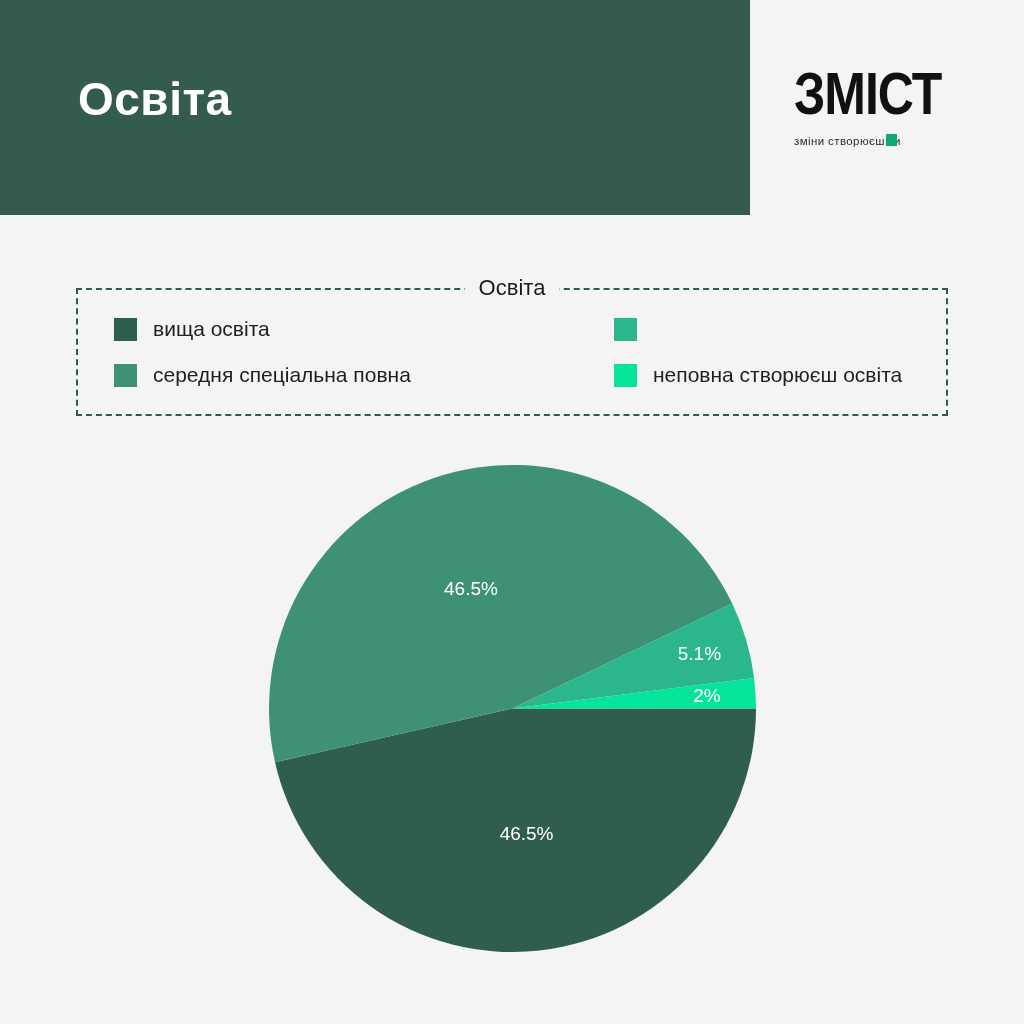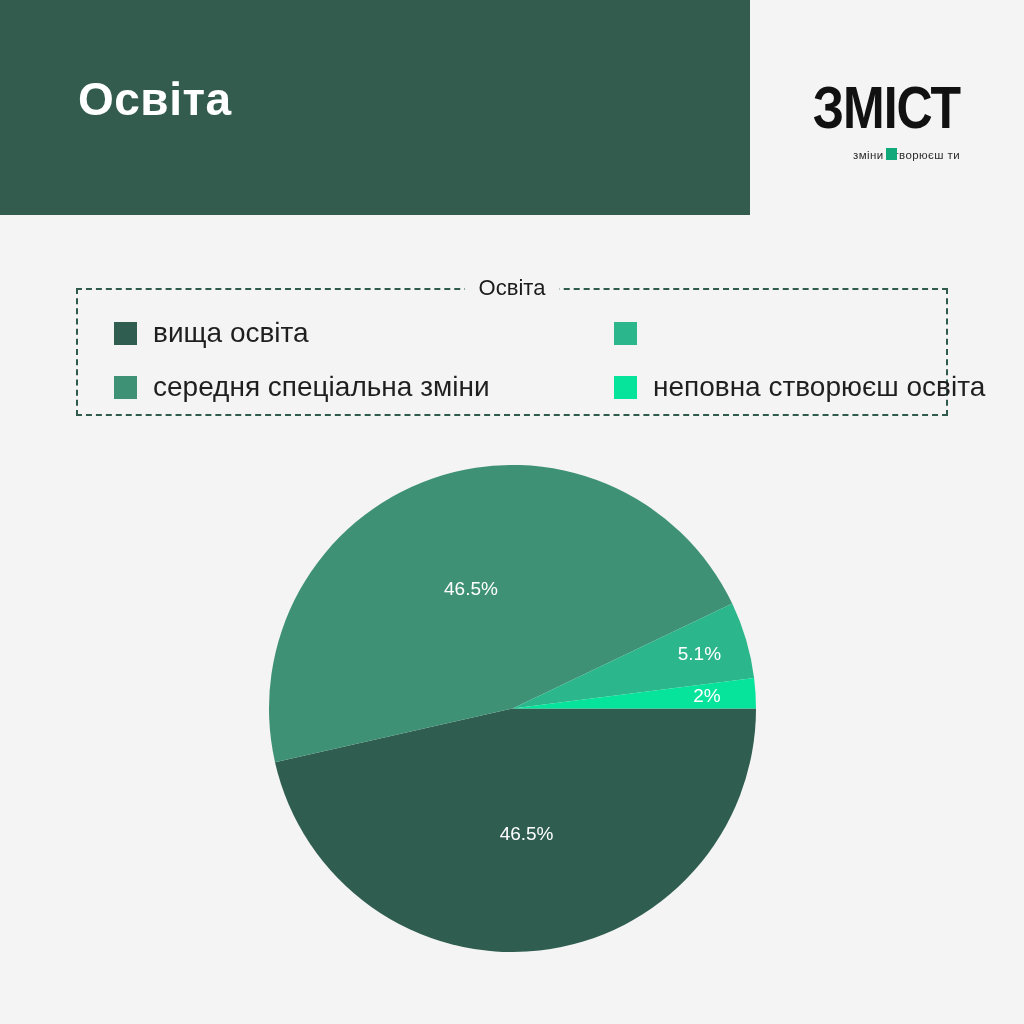--- a/index.html
+++ b/index.html
@@ -32,23 +32,23 @@
     font-size: 46px;
     font-weight: bold;
     letter-spacing: 0.5px;
     line-height: 1;
   }
 
   
   #logo {
     position: absolute;
     right: 64px;
-    top: 78px;
+    top: 64px;
     width: 166px;
-    text-align: right;
+    text-align: left;
   }
   #logo-wordmark {
     position: relative;
     display: inline-block;
     color: #111111;
     font-size: 50px;
     font-weight: bold;
     letter-spacing: -1px;
     line-height: 1;
     font-family: "Liberation Sans", sans-serif;
@@ -105,21 +105,21 @@
     display: flex;
     align-items: center;
   }
   .legend-swatch {
     width: 23px;
     height: 23px;
     flex: none;
     margin-right: 16px;
   }
   .legend-label {
-    font-size: 28px;
+    font-size: 21px;
     color: #1f1f1f;
     white-space: nowrap;
   }
 
   
   #pie-wrap {
     position: absolute;
     left: 269px;
     top: 465px;
     width: 487px;
@@ -153,21 +153,21 @@
   <div id="legend-grid">
     <div class="legend-item">
       <span class="legend-swatch" style="background: rgb(47, 93, 79);"></span>
       <span class="legend-label">вища освіта</span>
     </div>
     <div class="legend-item">
       <span class="legend-swatch" style="background: rgb(44, 182, 140);"></span>
     </div>
     <div class="legend-item">
       <span class="legend-swatch" style="background: rgb(62, 145, 117);"></span>
-      <span class="legend-label">середня спеціальна зміни</span>
+      <span class="legend-label">середня спеціальна повна</span>
     </div>
     <div class="legend-item">
       <span class="legend-swatch" style="background: rgb(6, 227, 155);"></span>
       <span class="legend-label">неповна створюєш освіта</span>
     </div>
   </div>
 </div>
 
 <div id="pie-wrap">
   <svg id="pie-svg" viewBox="0 0 487 487">

